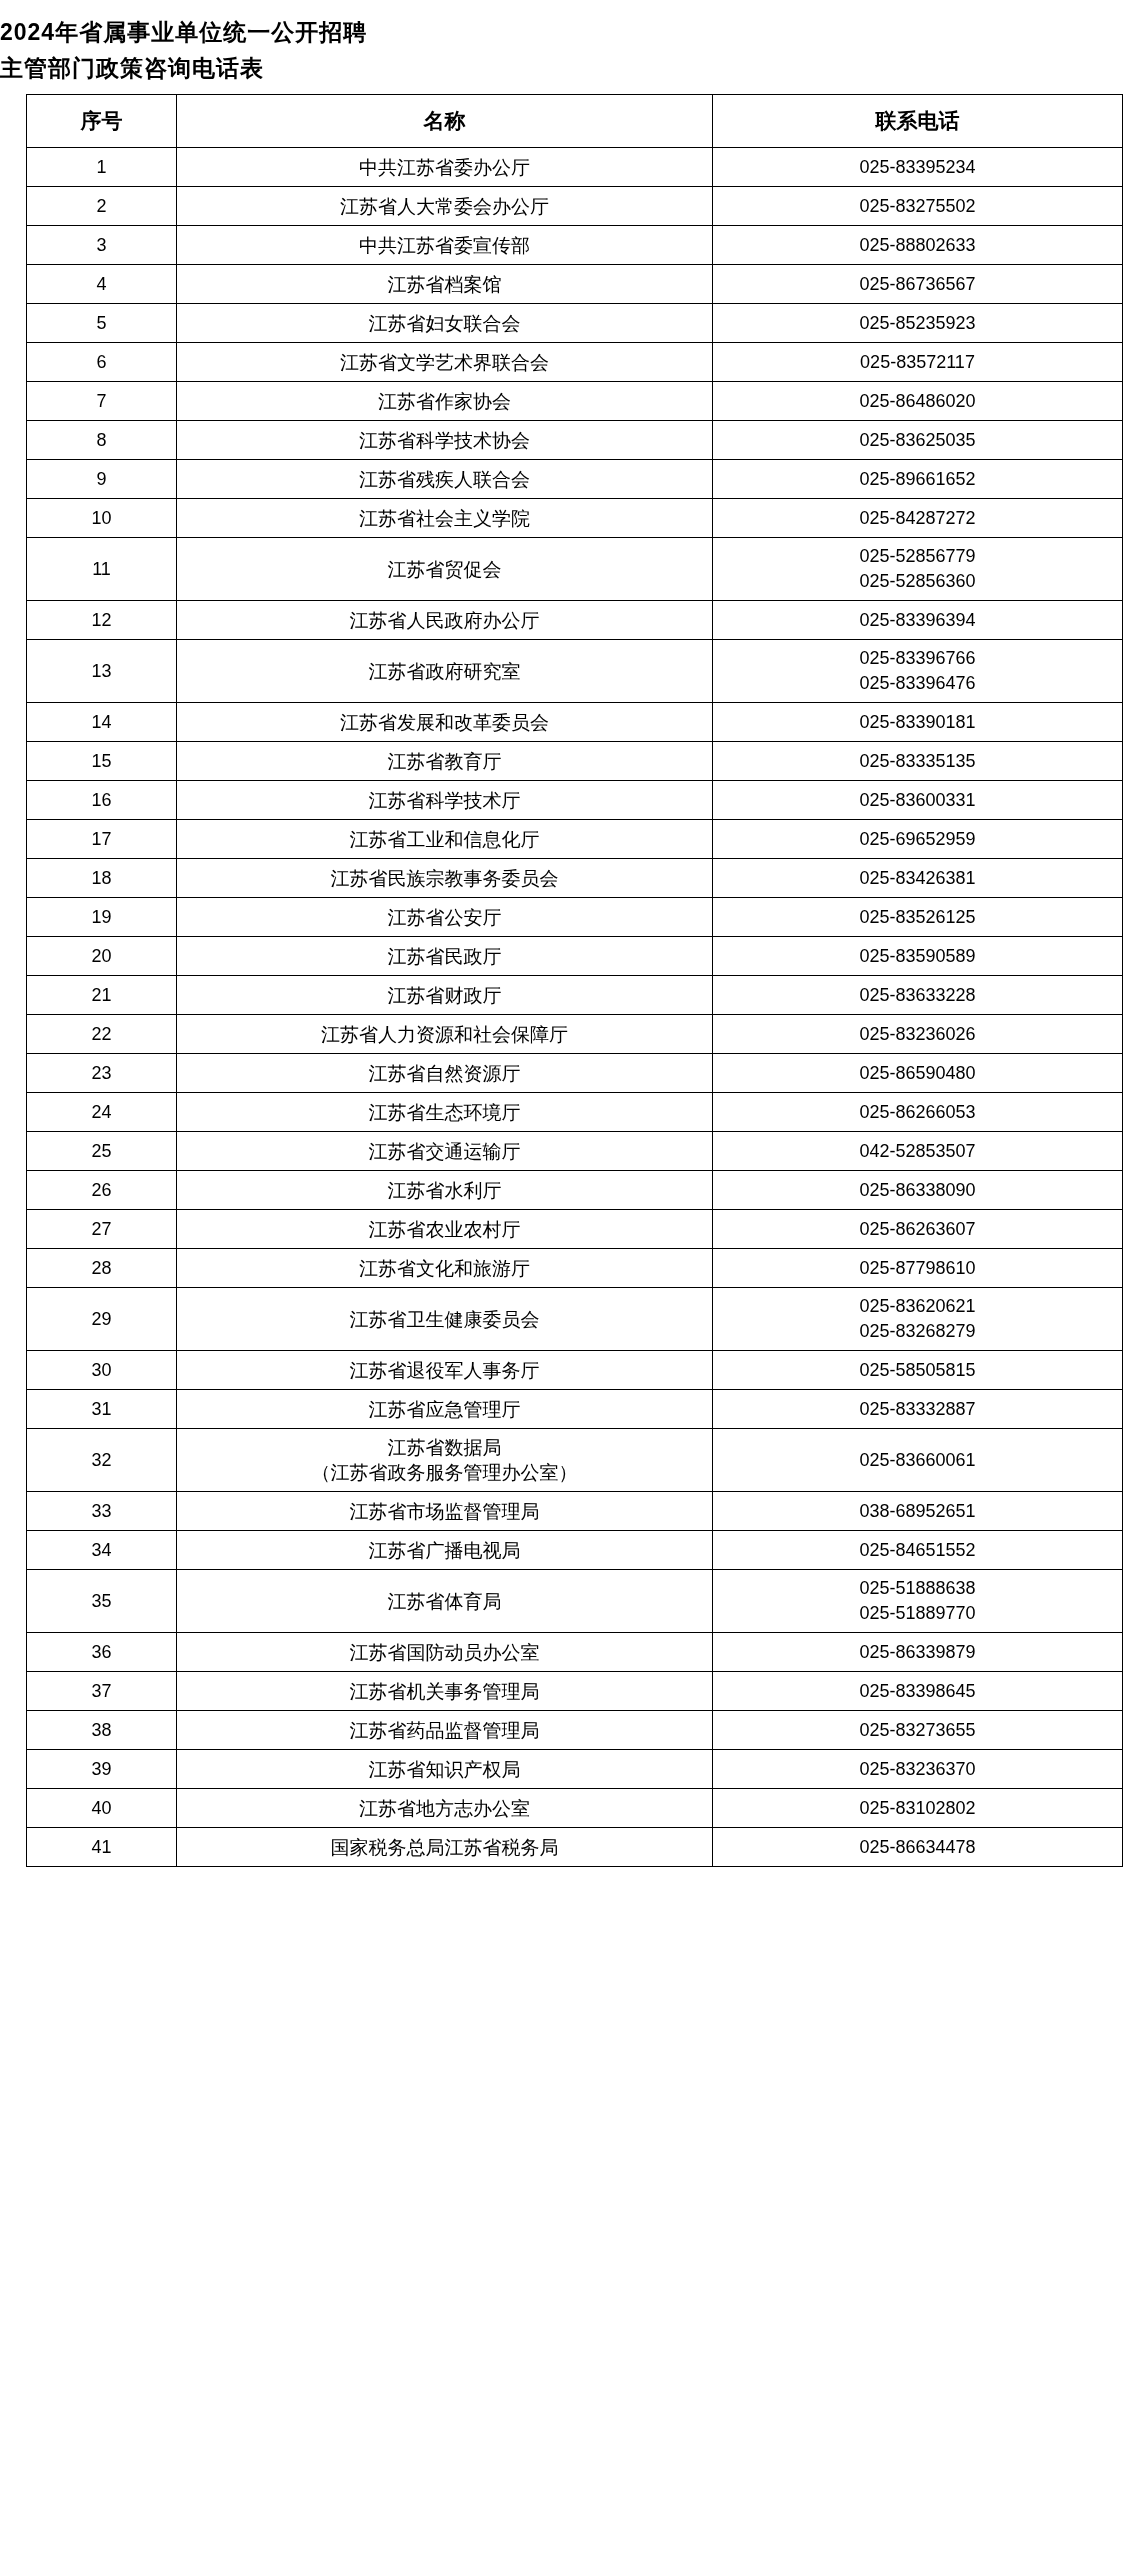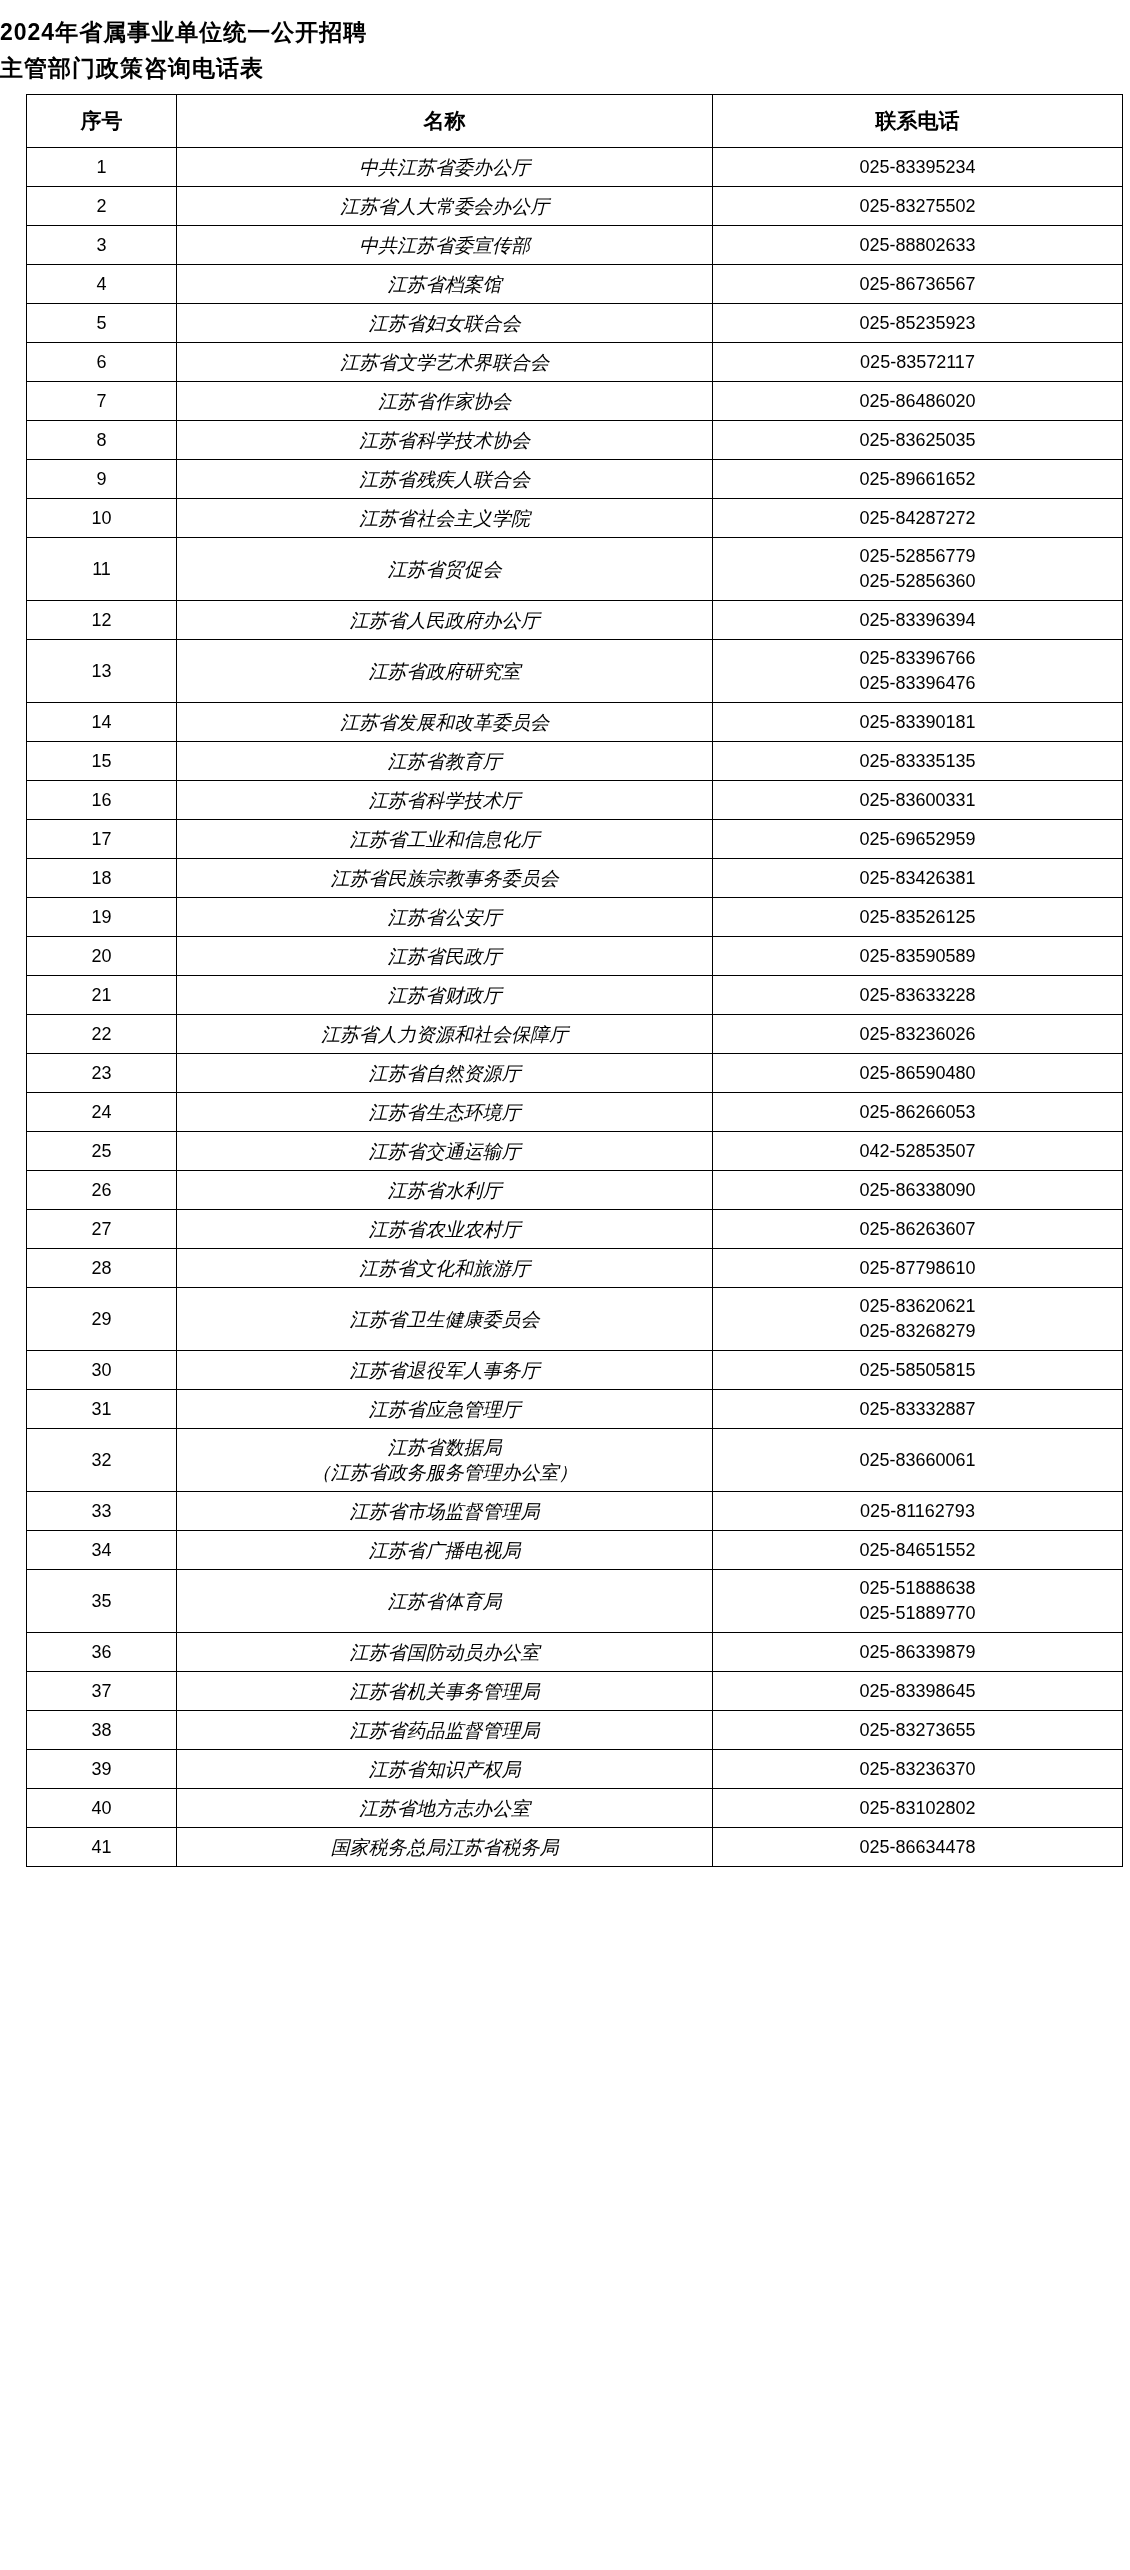--- a/index.html
+++ b/index.html
@@ -50,21 +50,20 @@
   table.phone-table th {
     font-weight: bold;
     font-size: 21px;
     height: 40px;
   }
   table.phone-table td.idx {
     font-size: 18px;
   }
   table.phone-table td.name {
     font-size: 19px;
-    font-style: italic;
   }
   table.phone-table td.tel {
     font-size: 18px;
   }
   .tel-multi div, .name-multi div {
     line-height: 25px;
   }
   .row-h { height: 38px; }
 </style>
 </head>
@@ -513,21 +512,21 @@
         </tr>
         <tr class="row-h">
           <td class="idx">33</td>
           <td class="name">
             <div class="name-multi">
               <div>江苏省市场监督管理局</div>
             </div>
           </td>
           <td class="tel">
             <div class="tel-multi">
-              <div>025-81162793</div>
+              <div>038-68952651</div>
             </div>
           </td>
         </tr>
         <tr class="row-h">
           <td class="idx">34</td>
           <td class="name">
             <div class="name-multi">
               <div>江苏省广播电视局</div>
             </div>
           </td>

